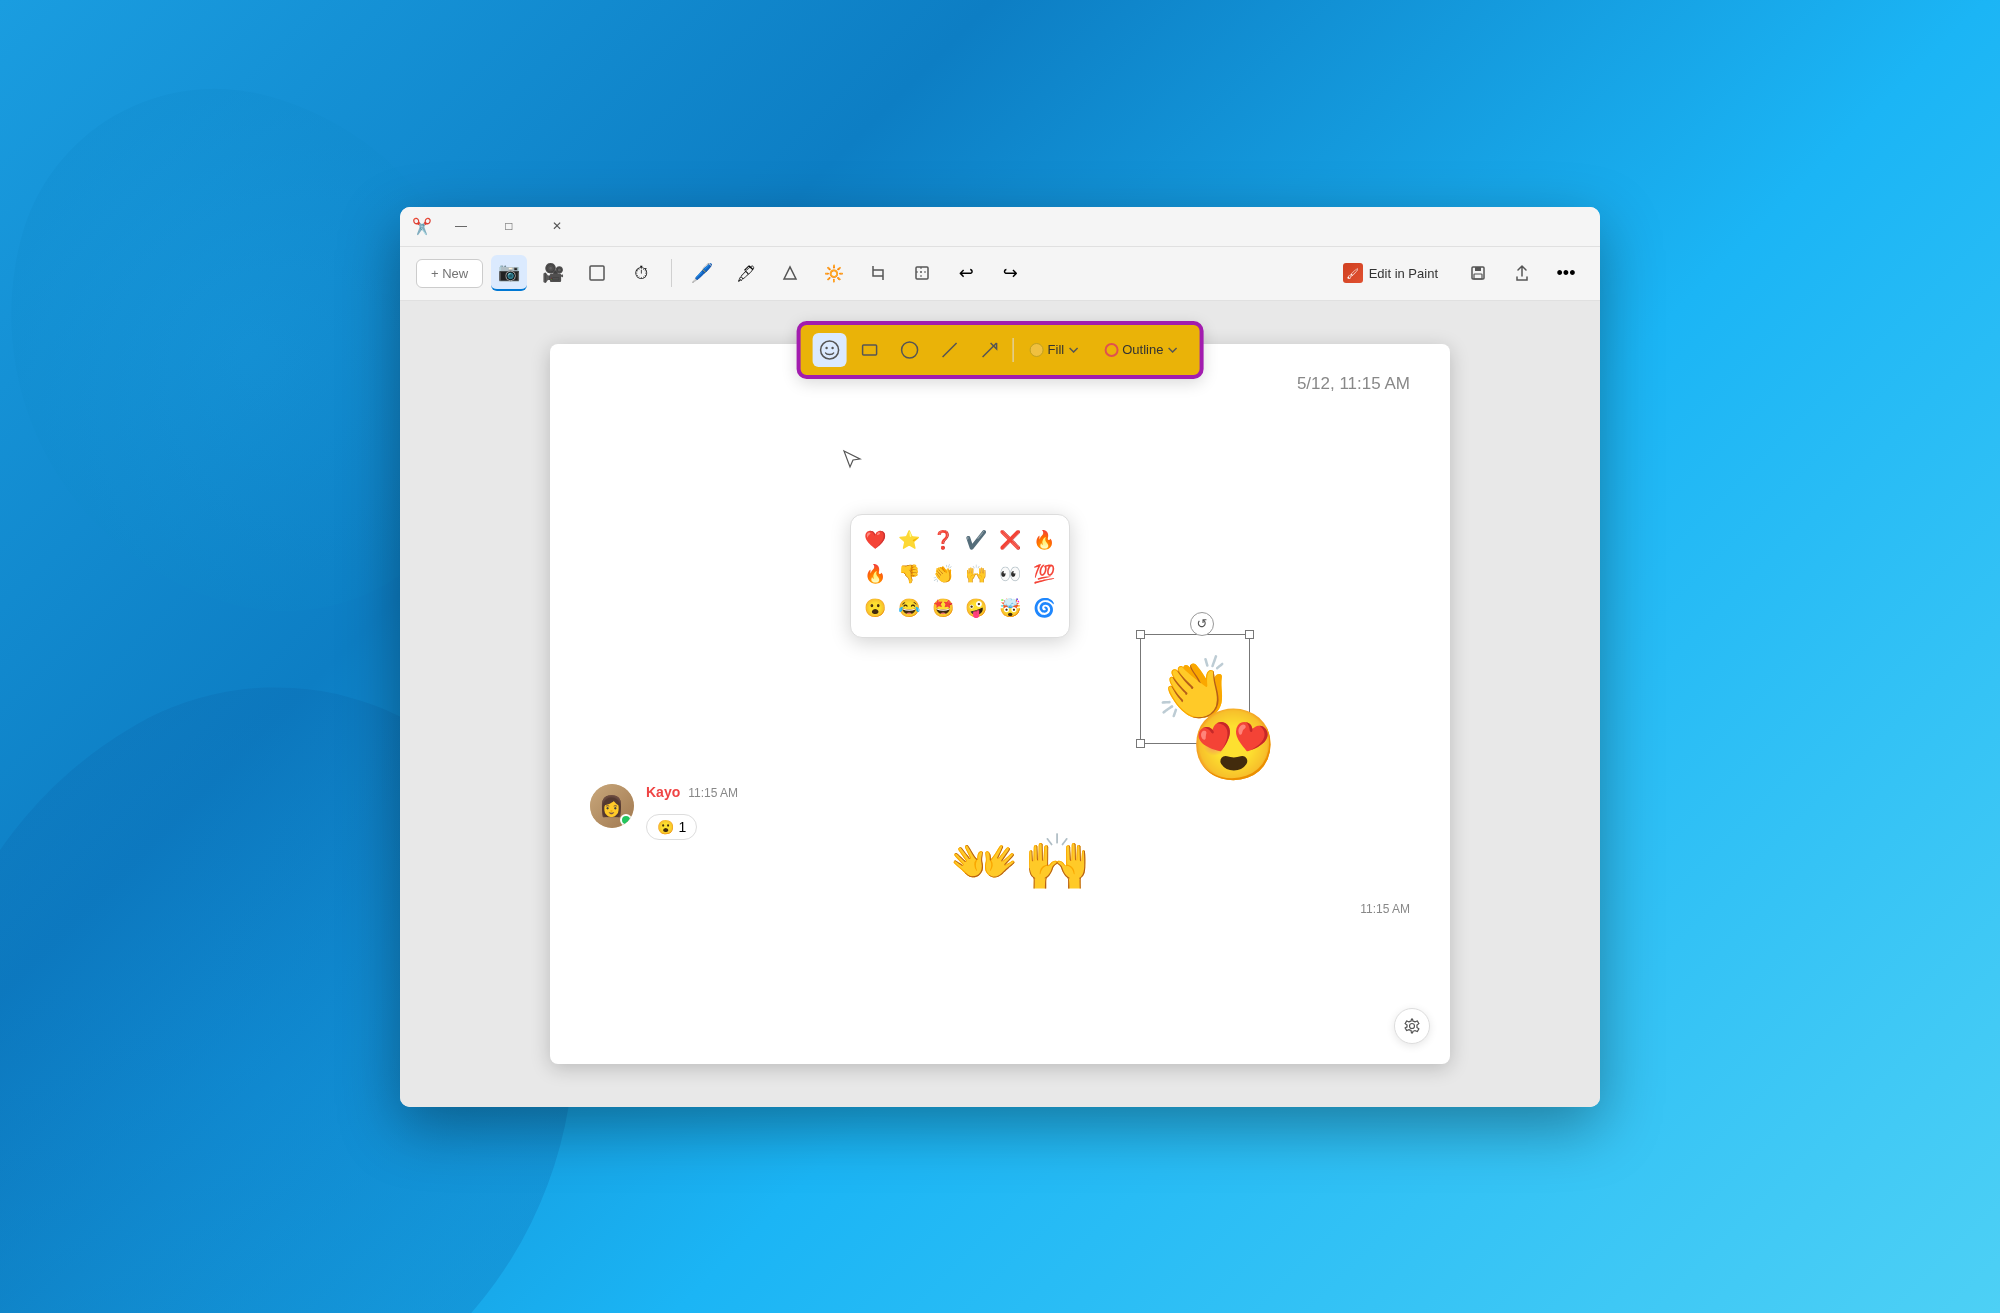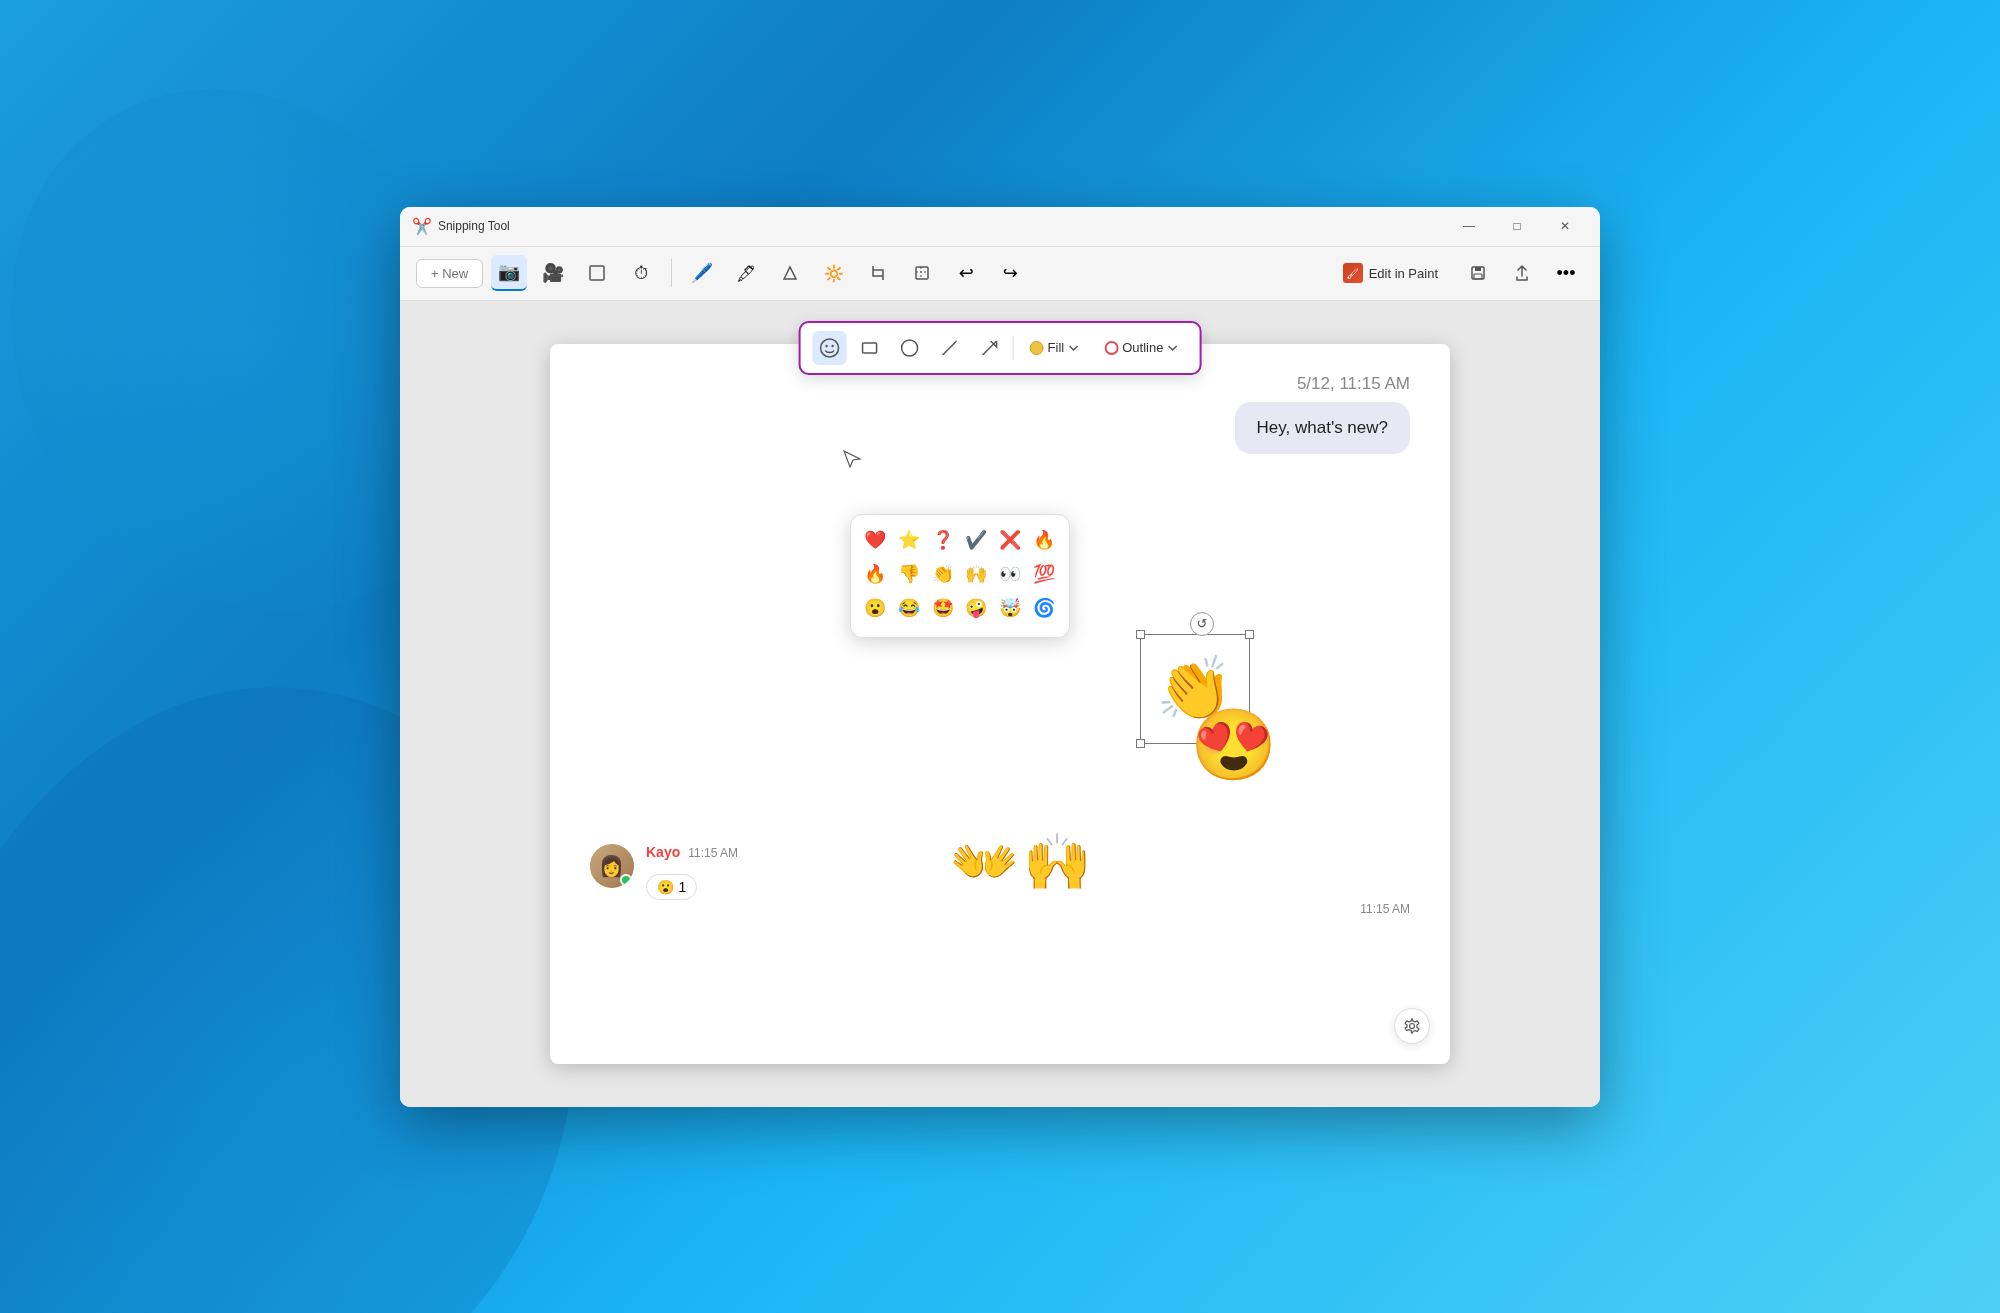--- a/index.html
+++ b/index.html
@@ -170,22 +170,22 @@
       align-items: center;
       justify-content: center;
     }
 
     
     .drawing-toolbar {
       position: absolute;
       top: 20px;
       left: 50%;
       transform: translateX(-50%);
-      background: #ffffff;
-      border: 2px solid #a21caf;
+      background: #eab308;
+      border: 4px solid #a21caf;
       border-radius: 10px;
       box-shadow: 0 4px 16px rgba(0,0,0,0.15);
       padding: 8px 12px;
       display: flex;
       align-items: center;
       gap: 6px;
       z-index: 10;
     }
     .draw-btn {
       width: 34px;
@@ -437,21 +437,20 @@
 </head>
 <body>
 
 <div class="bg-shape bg-shape-1"></div>
 <div class="bg-shape bg-shape-2"></div>
 
 <div class="window">
 
   <div class="title-bar">
     <span class="title-bar-icon">✂️</span>
-    <span class="title-bar-title">Snipping Tool</span>
     <div class="window-controls">
       <button class="win-btn">—</button>
       <button class="win-btn">□</button>
       <button class="win-btn close">✕</button>
     </div>
   </div>
 
   <div class="toolbar">
     <button class="btn-new">
       <span>+ New</span>
@@ -559,25 +558,20 @@
           </svg>
       </button>
     </div>
 
     <div class="chat-screenshot">
 
       <div class="top-date-row">
         <span class="top-date">5/12, 11:15 AM</span>
       </div>
 
-      <div class="sent-row">
-        <div class="sent-bubble">
-          <span>Hey, what's new?</span>
-        </div>
-      </div>
 
       <div class="emoji-picker">
         <div class="emoji-row">
           <span class="emoji-item">❤️</span>
           <span class="emoji-item">⭐</span>
           <span class="emoji-item">❓</span>
           <span class="emoji-item">✔️</span>
           <span class="emoji-item">❌</span>
           <span class="emoji-item">🔥</span>
         </div>

